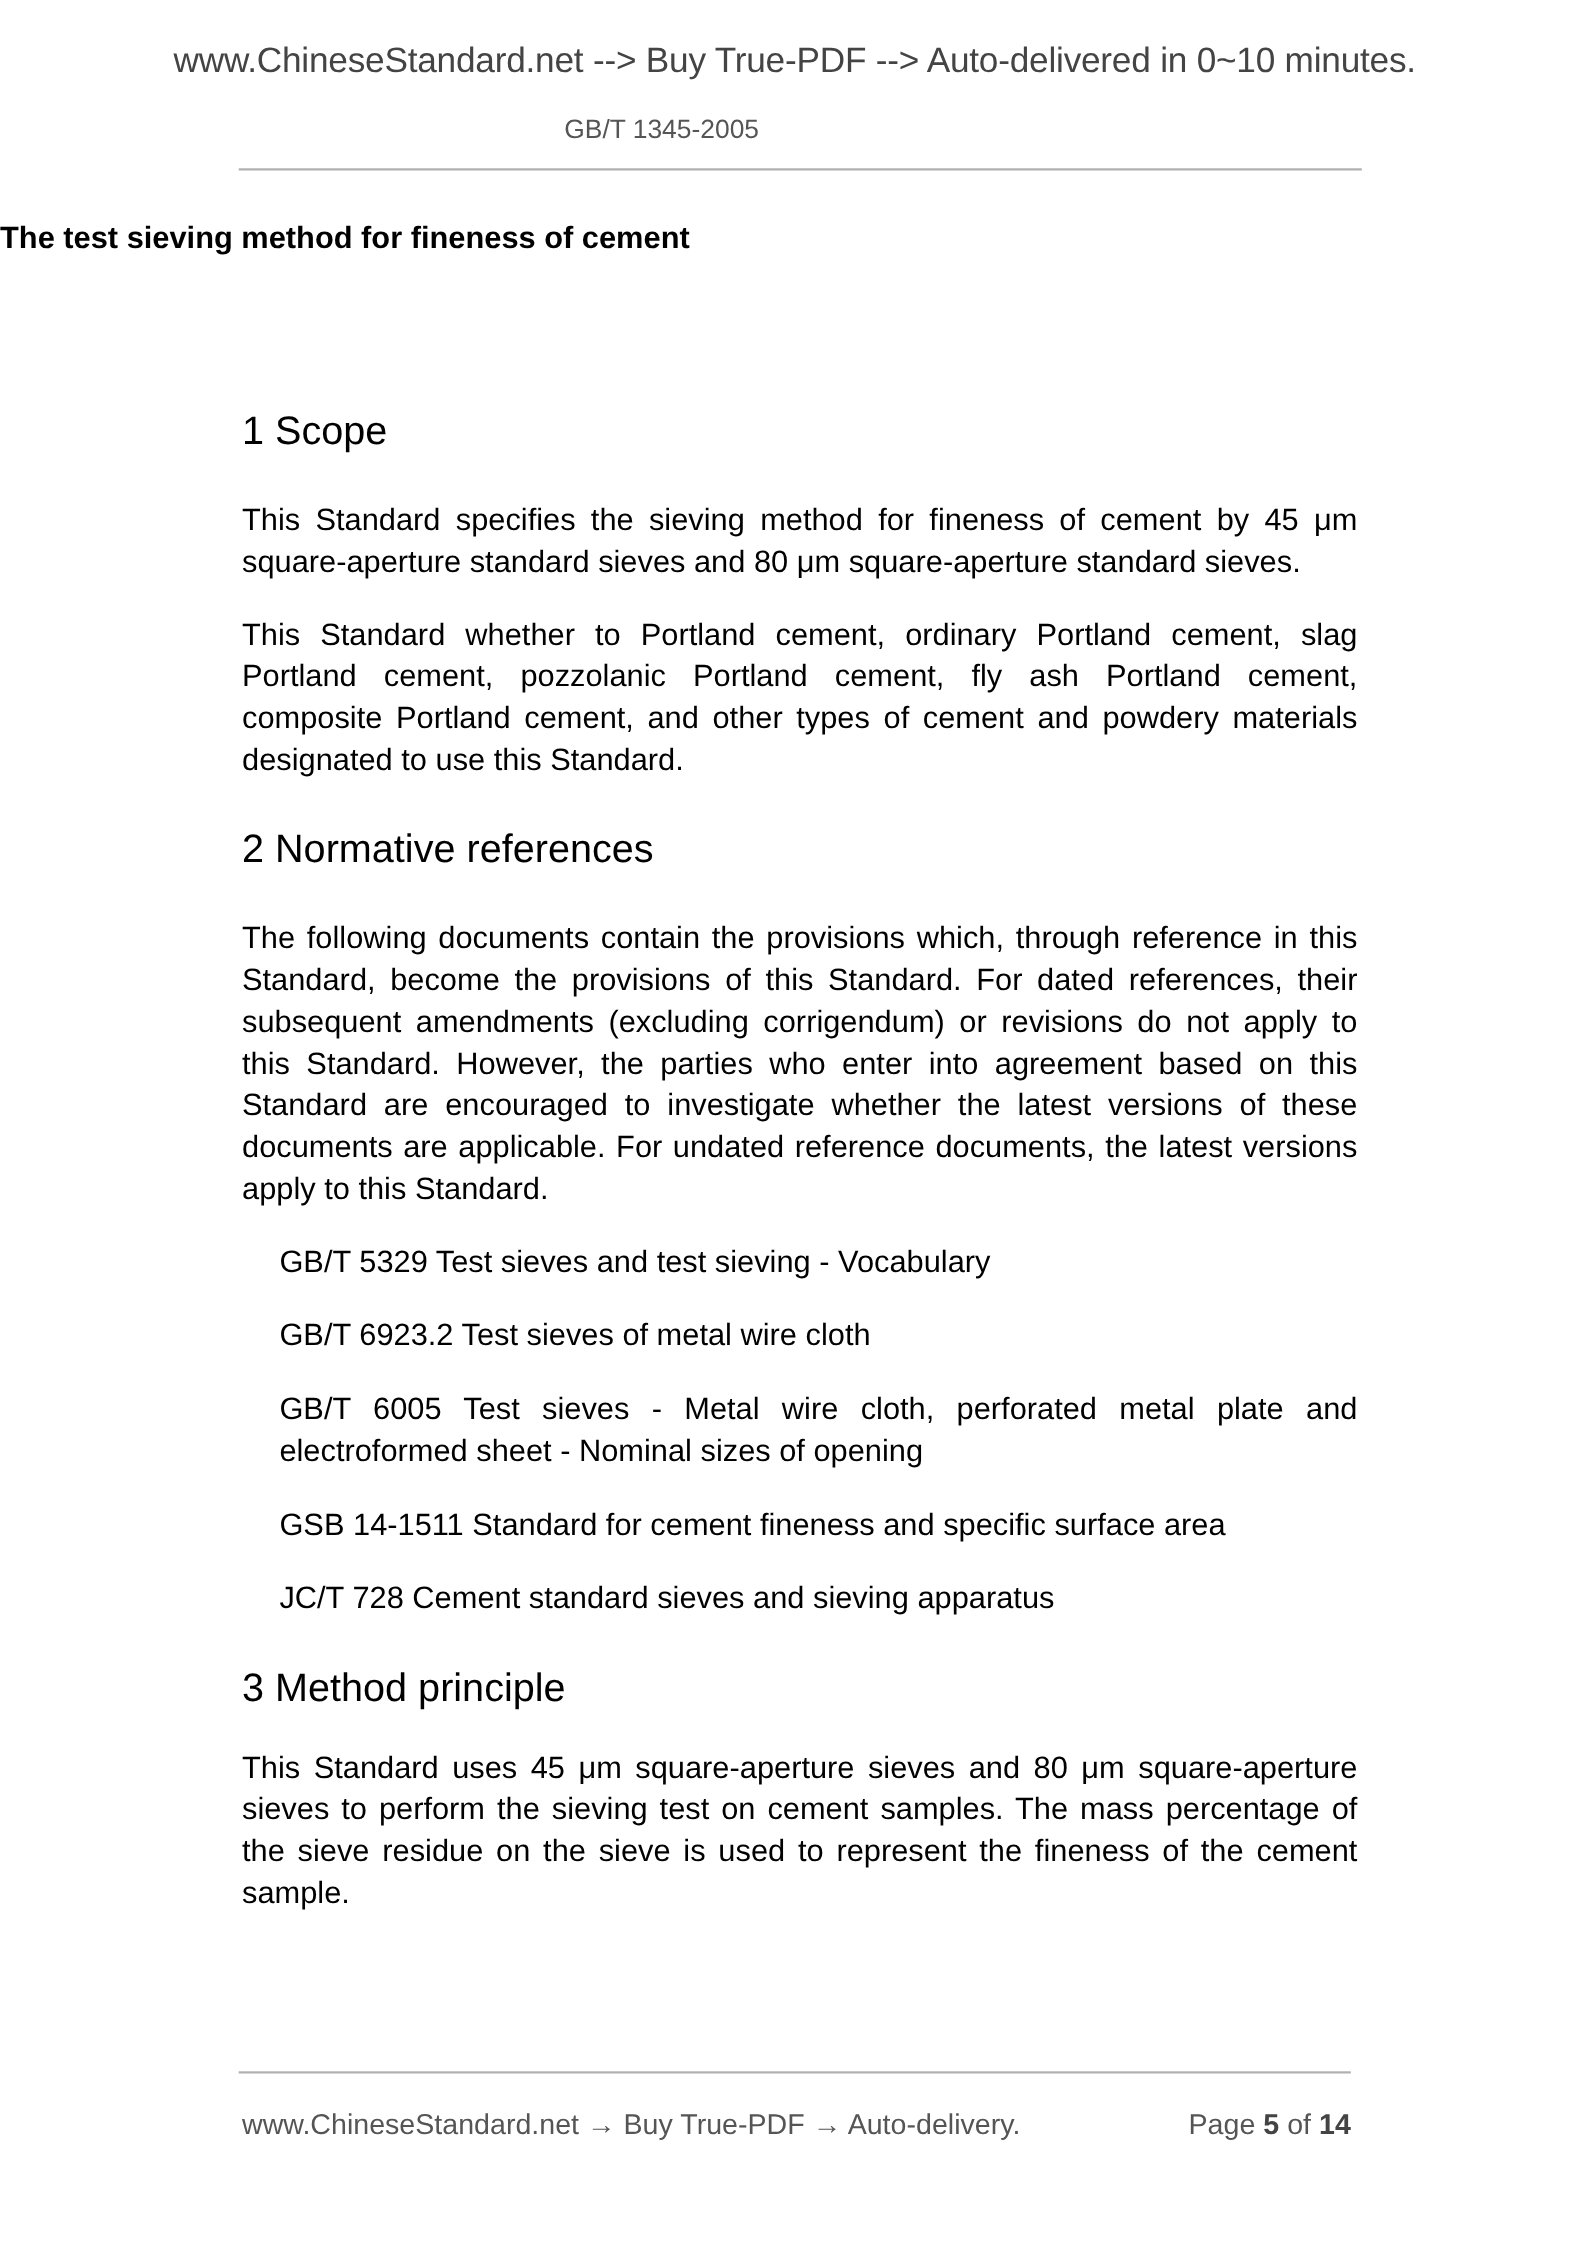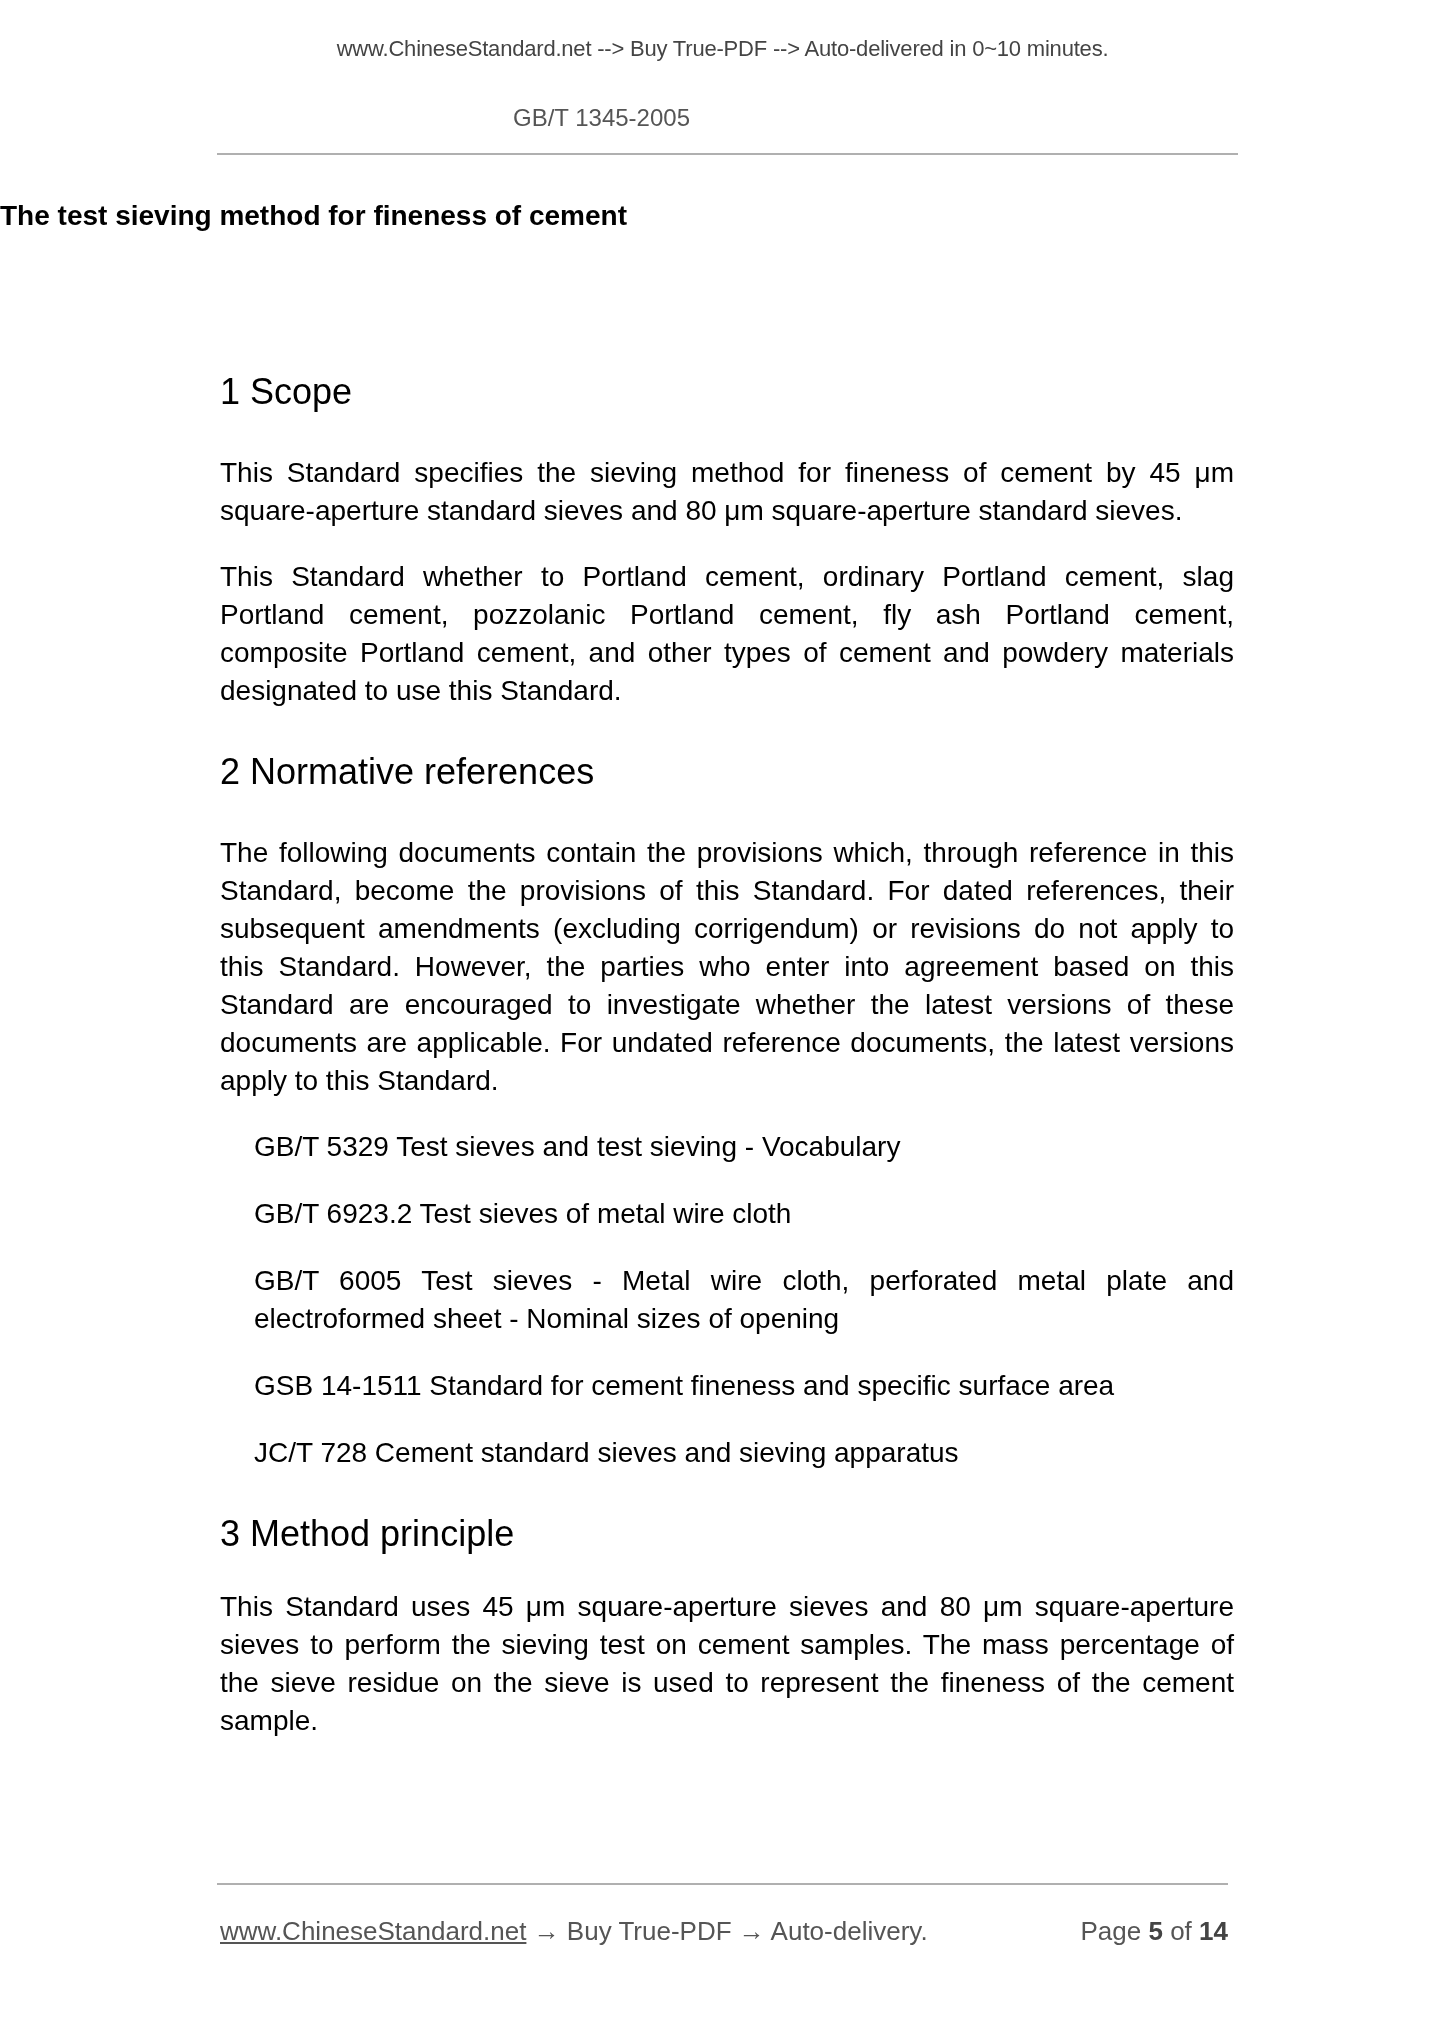--- a/index.html
+++ b/index.html
@@ -1,34 +1,34 @@
 <!DOCTYPE html>
 <html><head>
 <meta charset="utf-8">
 <style>
   html, body { margin: 0; padding: 0; background: #ffffff; }
   body { width: 1445px; height: 2044px; position: relative; overflow: hidden;
          font-family: "Liberation Sans", sans-serif; color: #000; }
   .banner { position: absolute; top: 36px; left: 0; width: 1445px; text-align: center;
-            font-size: 22px; color: #444; letter-spacing: -0.2px; }
+            font-size: 32px; color: #444; letter-spacing: -0.2px; }
   .std-code { position: absolute; top: 104px; left: 0; width: 1203px; text-align: center;
               font-size: 24px; color: #555; }
   .hr-top { position: absolute; top: 153px; left: 217px; width: 1021px; height: 2px; background: #b0b0b0; }
   .title { position: absolute; top: 200px; left: 0; width: 1445px; text-align: left;
            font-size: 28px; font-weight: bold; }
   .content { position: absolute; top: 370px; left: 220px; width: 1014px; }
   h2 { font-size: 36px; font-weight: normal; margin: 0; line-height: 44px; }
   p { font-size: 28px; line-height: 38px; margin: 0; text-align: justify; }
   .sec1-h { margin-bottom: 40px; }
   .p-gap { margin-bottom: 28px; }
   .ref { padding-left: 34px; margin-bottom: 29px; }
   .hr-bot { position: absolute; top: 1883px; left: 217px; width: 1011px; height: 2px; background: #b0b0b0; }
   .footer { position: absolute; top: 1916px; left: 220px; width: 1008px; font-size: 26px; color: #555;
             display: flex; justify-content: space-between; }
-  .footer a { color: #555; text-decoration: underline; }
+  .footer a { color: #555; }
   .footer b { color: #444; }
 </style>
 </head>
 <body>
 
 <div class="banner">www.ChineseStandard.net --&gt; Buy True-PDF --&gt; Auto-delivered in 0~10 minutes.</div>
 <div class="std-code">GB/T 1345-2005</div>
 <div class="hr-top"></div>
 
 <div class="title">The test sieving method for fineness of cement</div>

